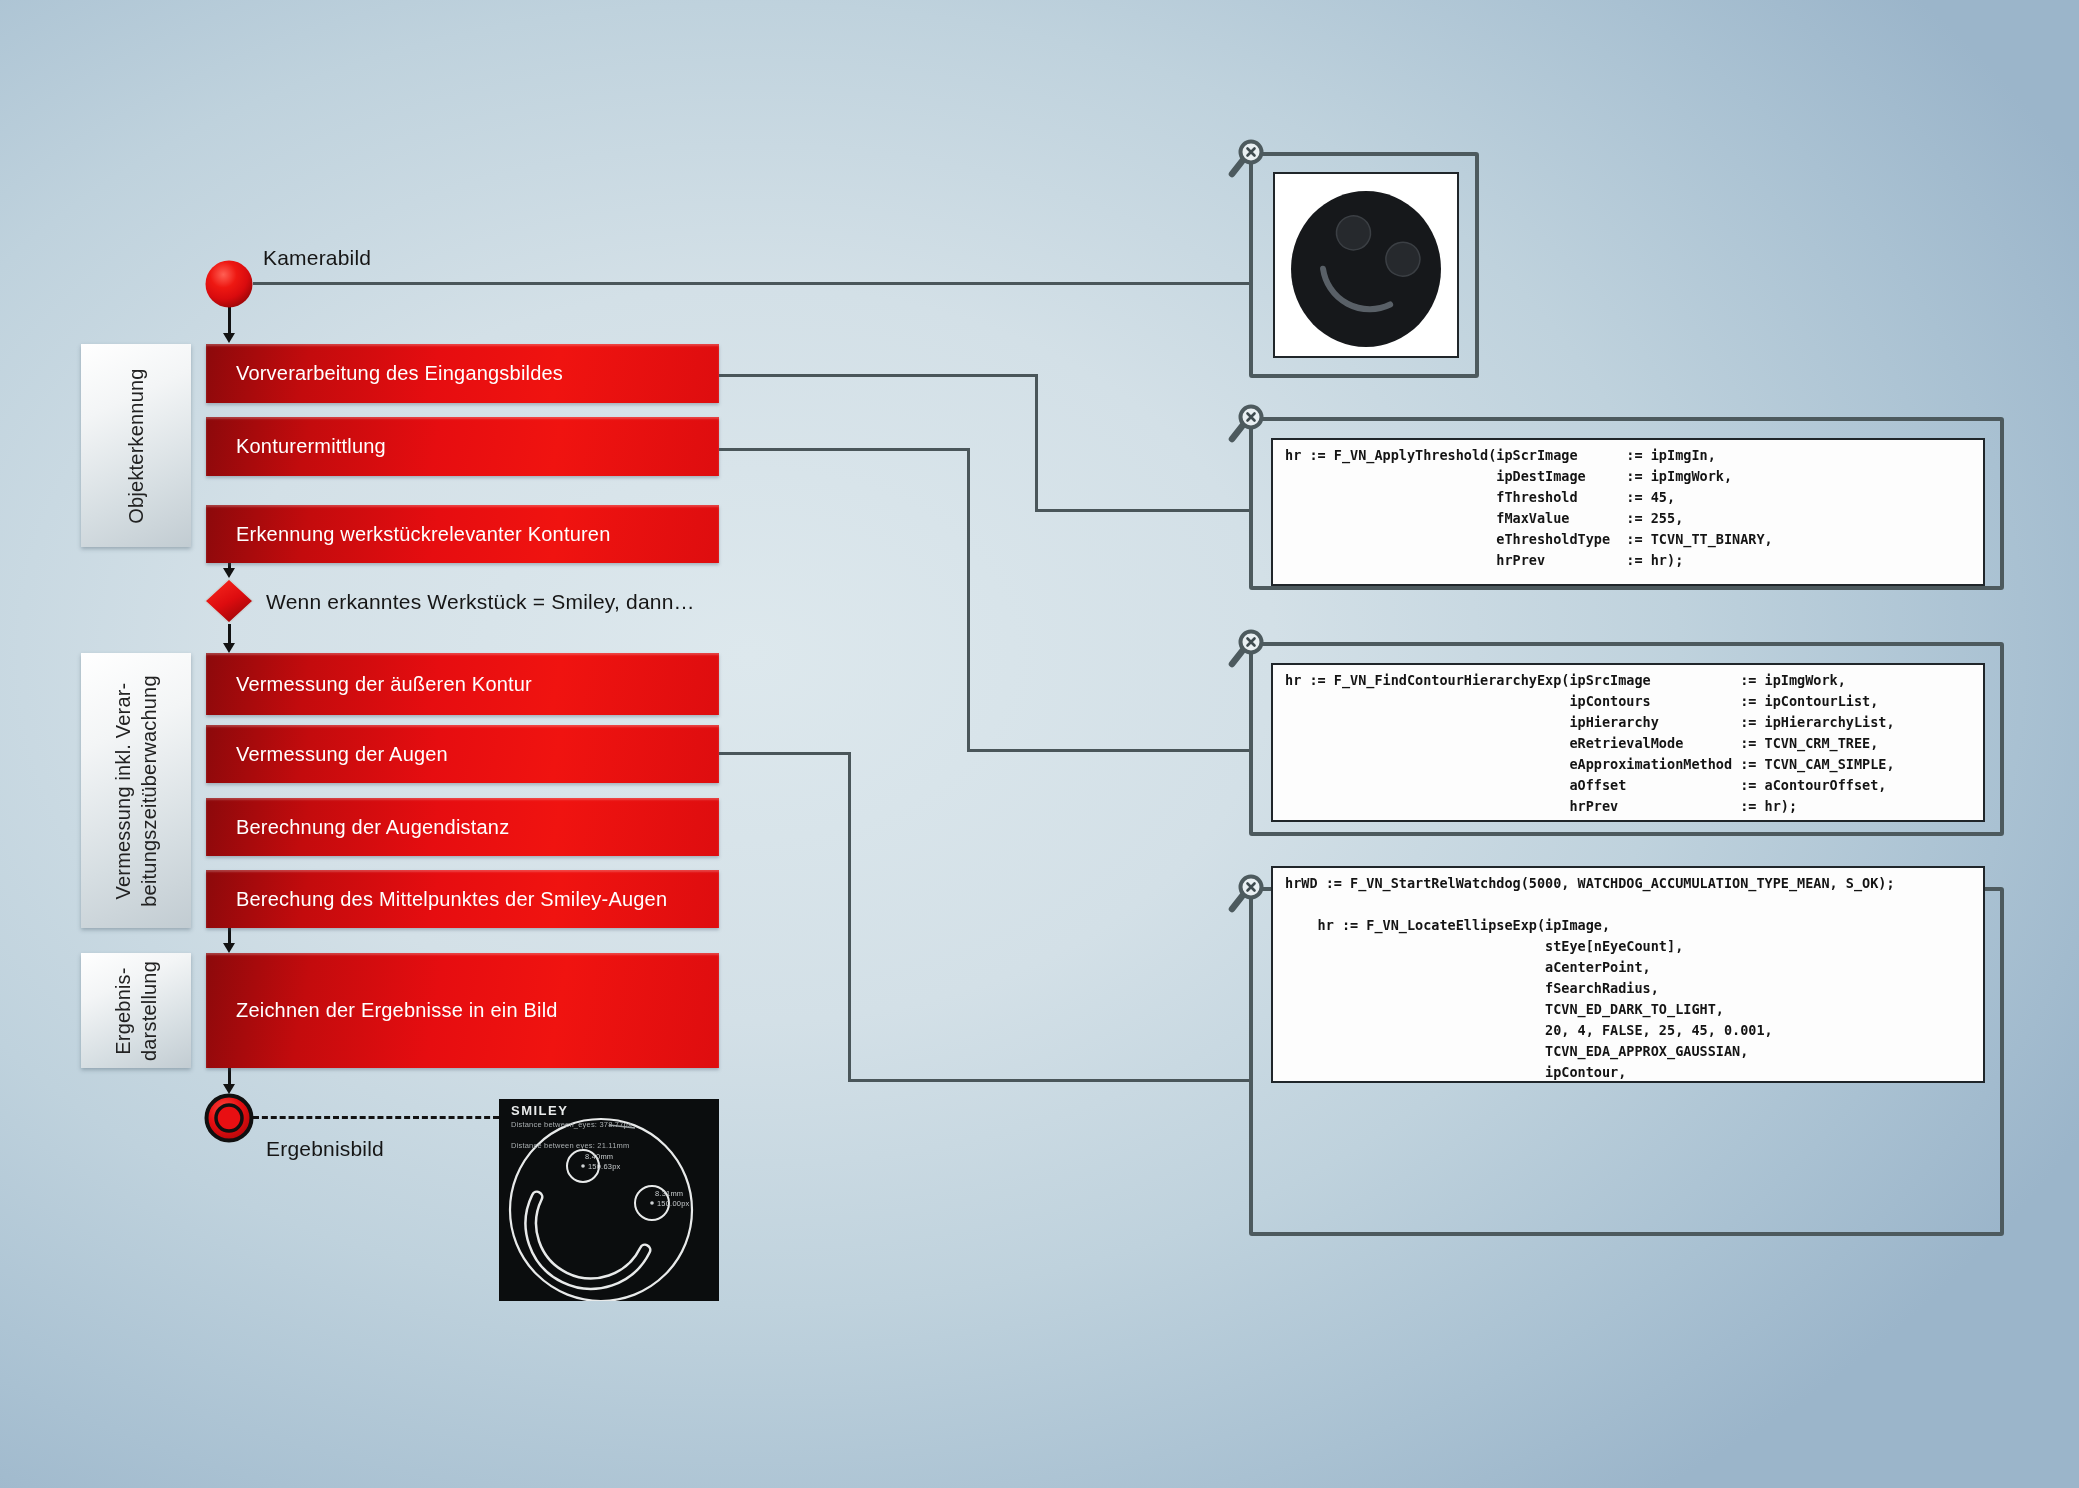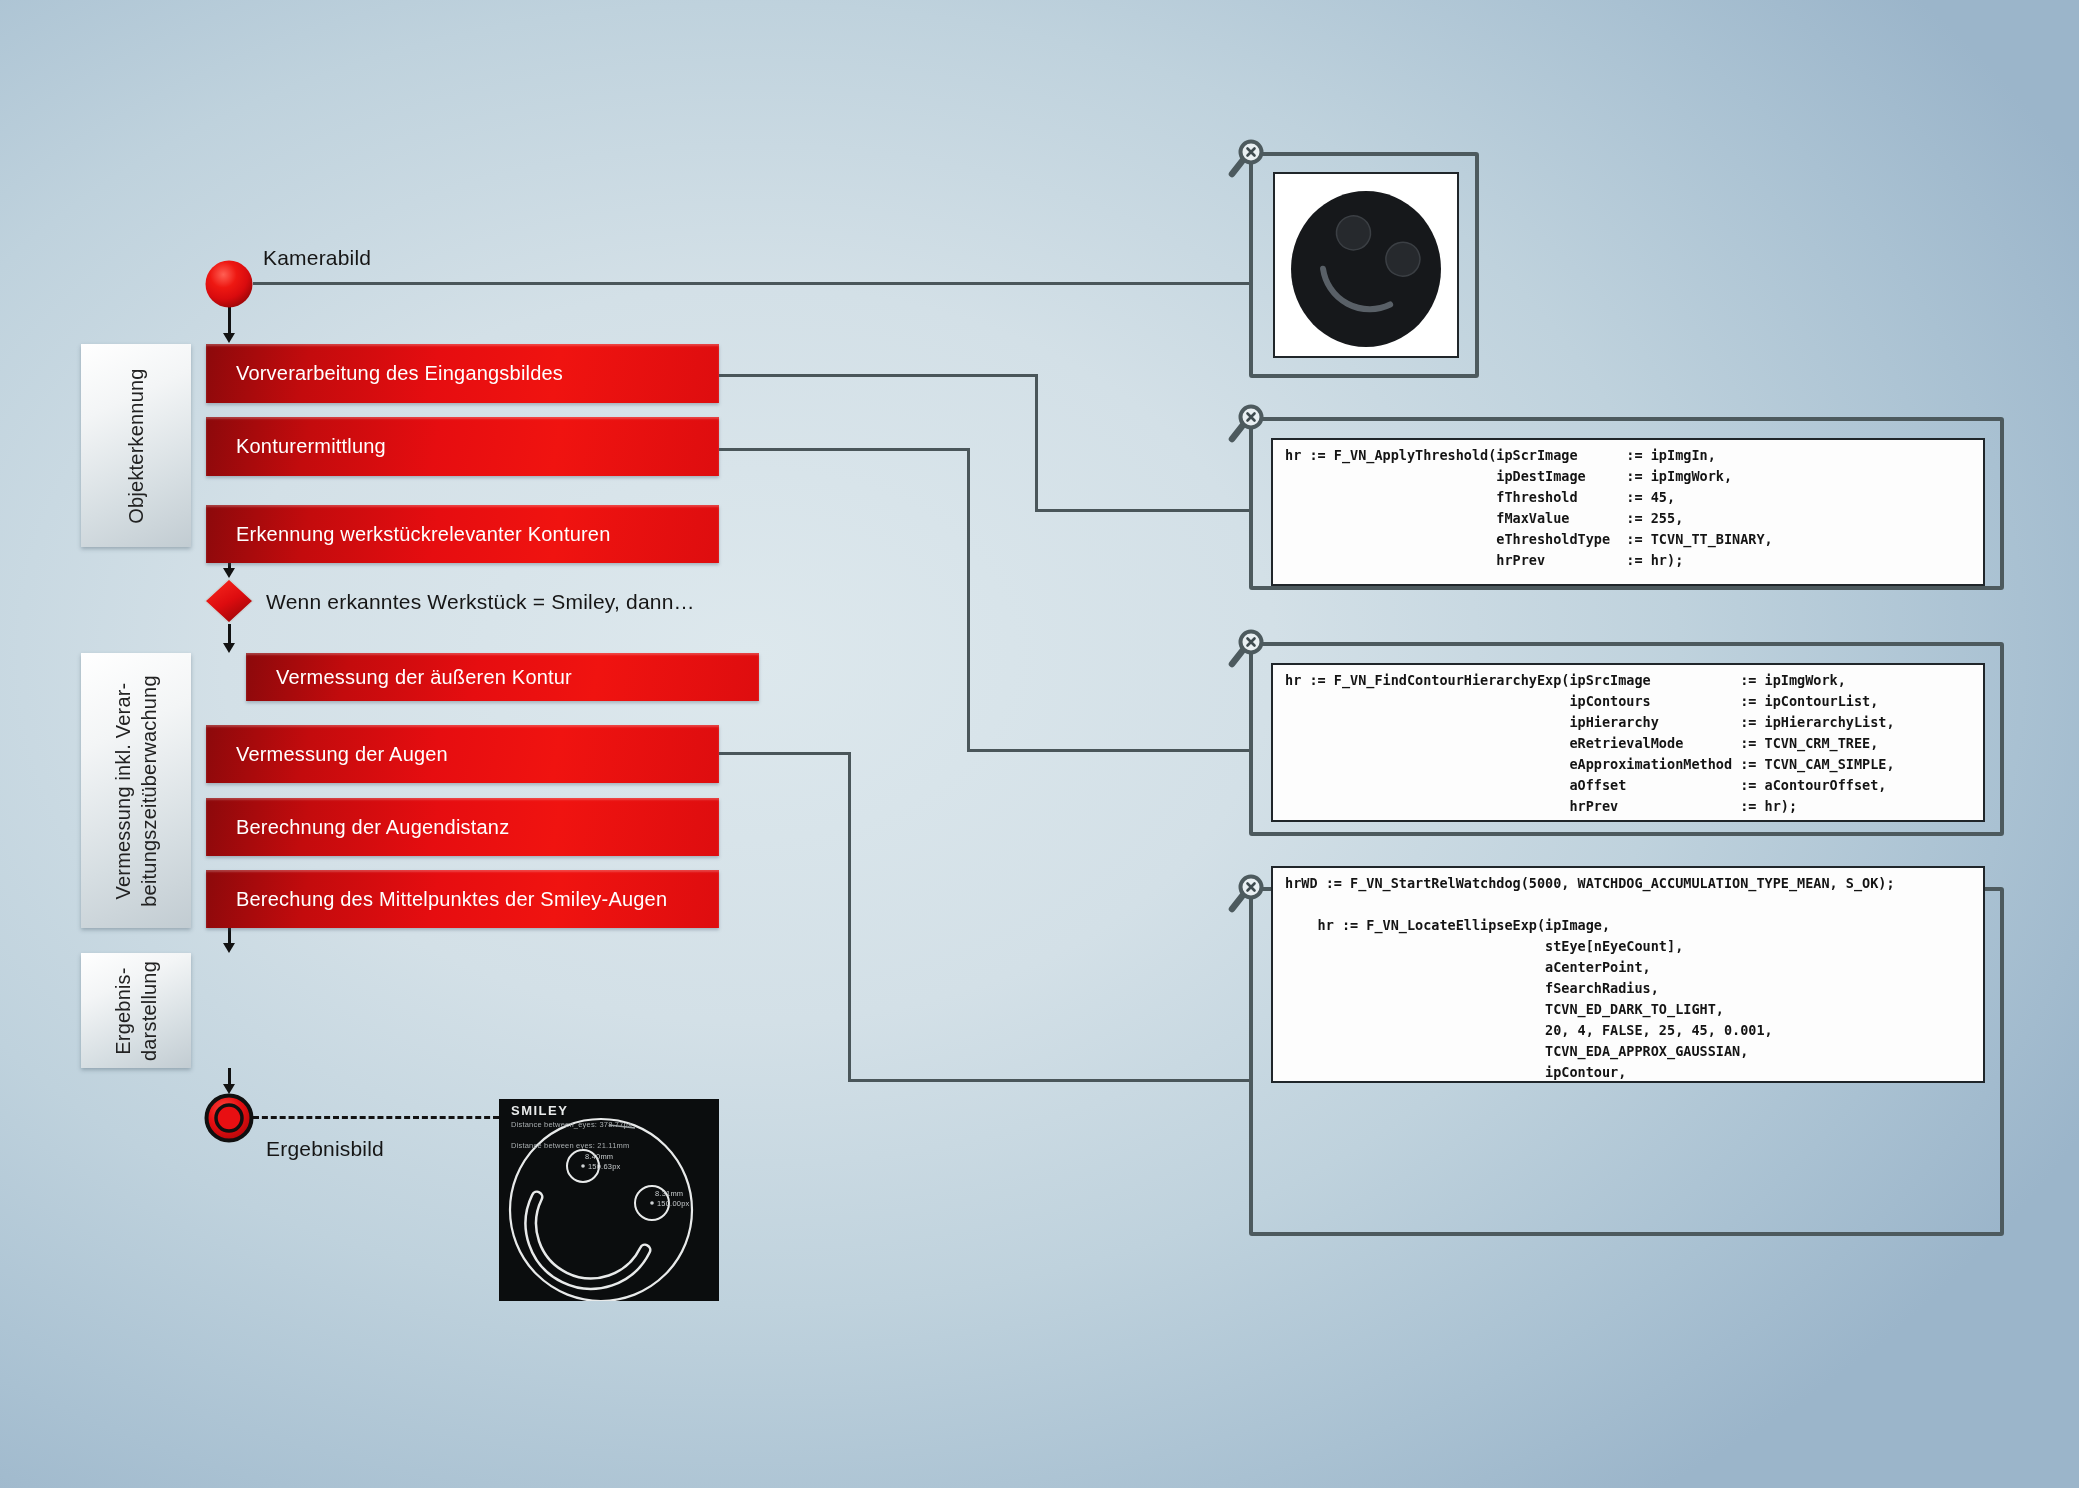--- a/index.html
+++ b/index.html
@@ -108,31 +108,34 @@
 
   <div class="step" style="top:344px;height:59px;">
     <span>Vorverarbeitung des Eingangsbildes</span>
   </div>
   <div class="step" style="top:417px;height:59px;">
     <span>Konturermittlung</span>
   </div>
   <div class="step" style="top:505px;height:58px;">
     <span>Erkennung werkstückrelevanter Konturen</span>
   </div>
-  <div class="step" style="top:653px;height:48px;margin-left:40px;">
+  <div class="step" style="top:653px;height:62px;">
     <span>Vermessung der äußeren Kontur</span>
   </div>
   <div class="step" style="top:725px;height:58px;">
     <span>Vermessung der Augen</span>
   </div>
   <div class="step" style="top:798px;height:58px;">
     <span>Berechnung der Augendistanz</span>
   </div>
   <div class="step" style="top:870px;height:58px;">
     <span>Berechung des Mittelpunktes der Smiley-Augen</span>
+  </div>
+  <div class="step" style="top:953px;height:115px;">
+    <span>Zeichnen der Ergebnisse in ein Bild</span>
   </div>
 
   <svg style="position:absolute;left:204px;top:578px;" width="50" height="46" viewBox="0 0 50 46">
     <defs>
       <linearGradient id="diag" x1="25%" y1="10%" x2="80%" y2="100%">
         <stop offset="0%" stop-color="#f3221a"></stop>
           <stop offset="45%" stop-color="#dd0c0f"></stop>
         <stop offset="100%" stop-color="#950507"></stop>
       </linearGradient>
     </defs>

